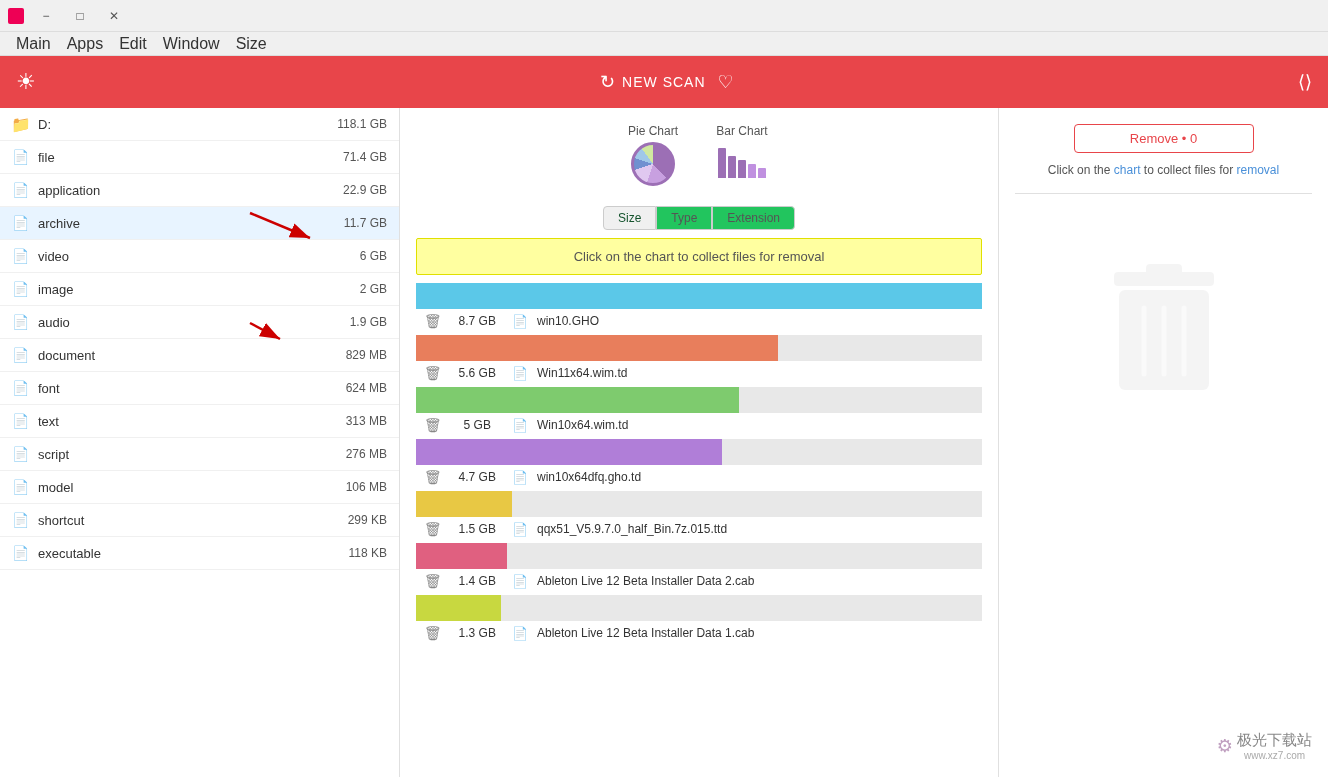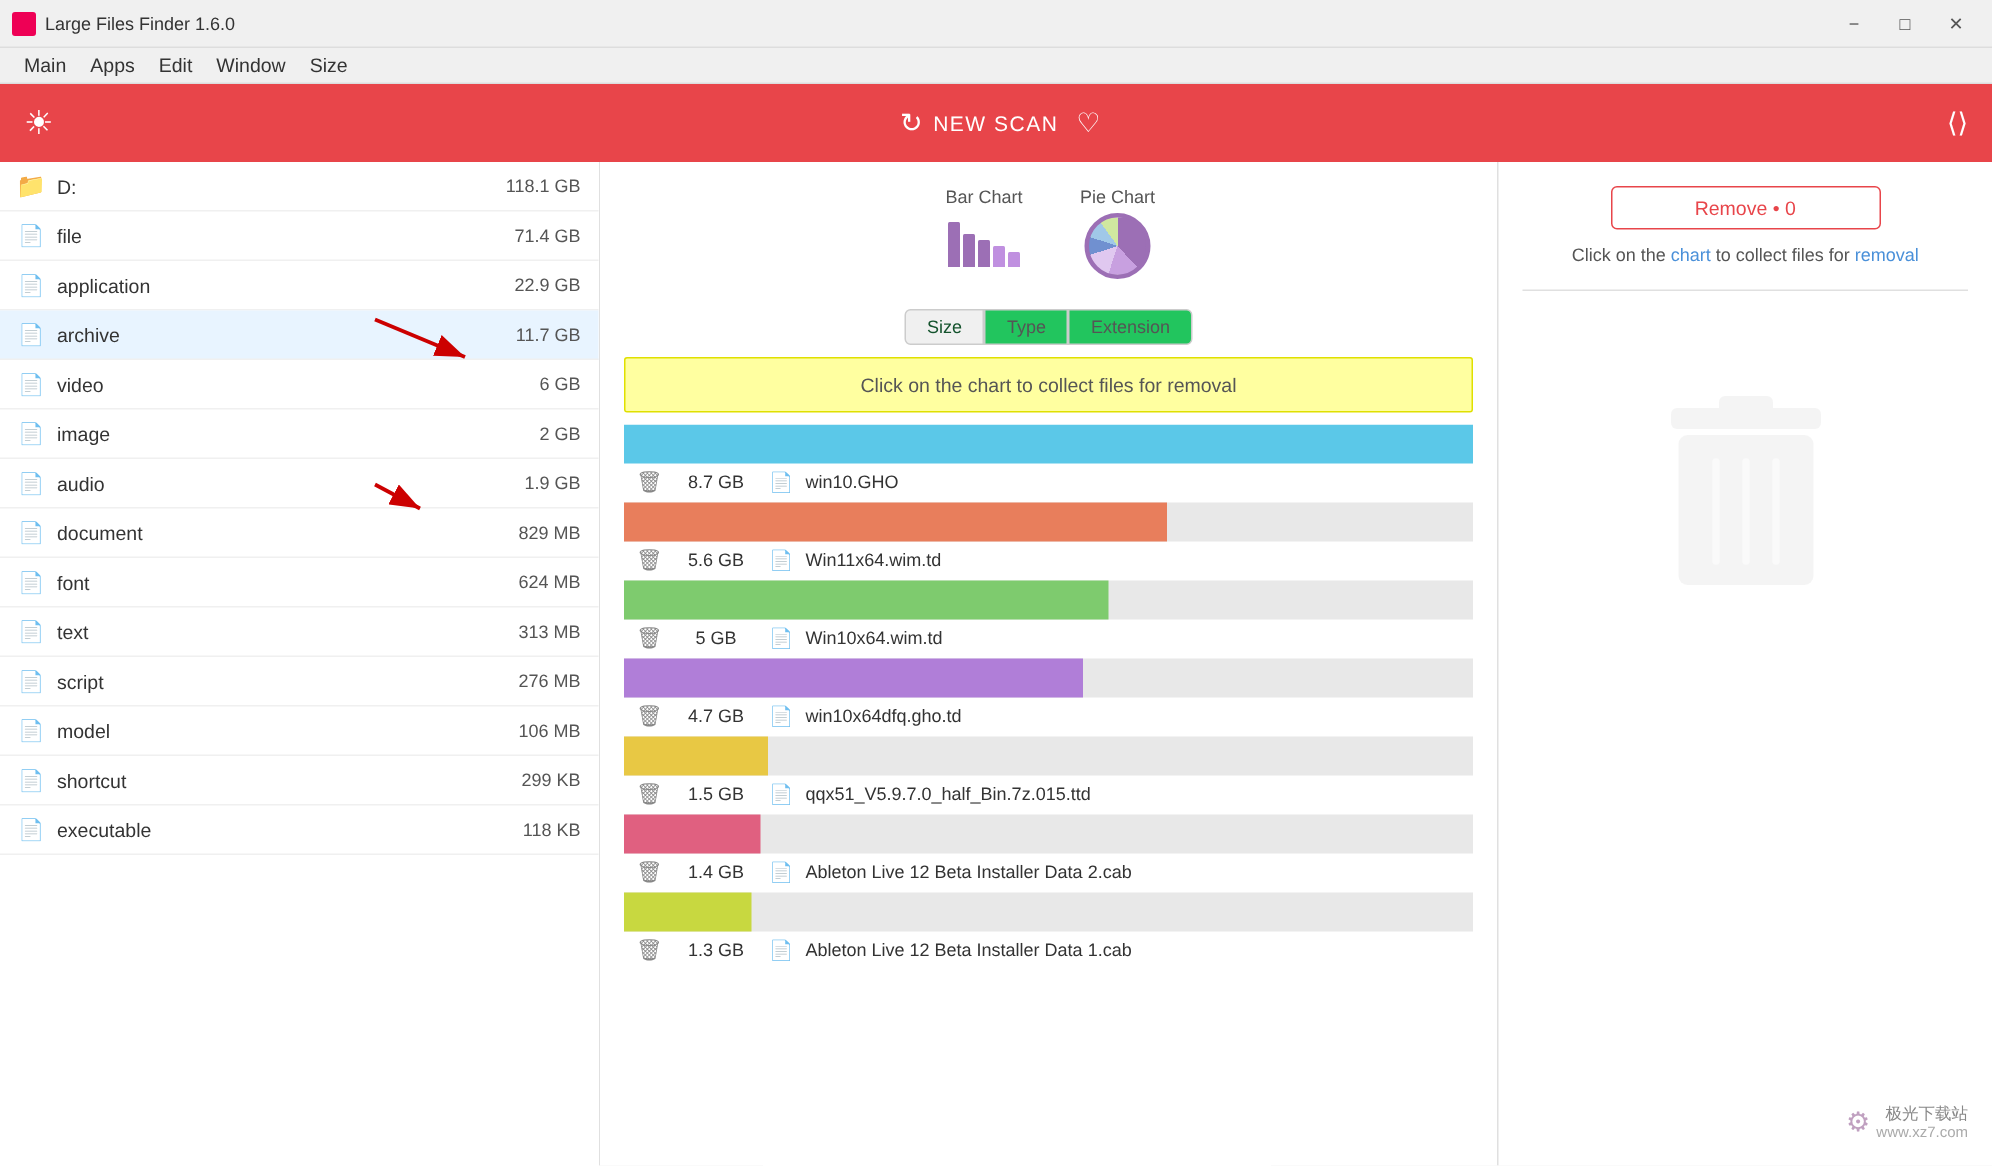--- a/index.html
+++ b/index.html
@@ -21,21 +21,21 @@
 
     
     .menu-bar {
       background: #f0f0f0;
       height: 24px;
       display: flex;
       align-items: center;
       padding: 0 8px;
       border-bottom: 1px solid #ddd;
     }
-    .menu-item { padding: 2px 8px; font-size: 13px; color: #333; cursor: pointer; }
+    .menu-item { padding: 2px 8px; font-size: 16px; color: #333; cursor: pointer; }
 
     
     .toolbar {
       background: #e8454a;
       height: 52px;
       display: flex;
       align-items: center;
       justify-content: space-between;
       padding: 0 16px;
     }
@@ -206,21 +206,20 @@
   </style>
 </head>
 <body>
 
 <div class="title-bar">
   <div class="title-bar-icon">
     <svg width="12" height="12" viewBox="0 0 12 12">
         <circle cx="6" cy="6" r="5" fill="#e05" stroke="none"></circle>
       </svg>
   </div>
-  <span class="title-bar-title">Large Files Finder 1.6.0</span>
   <div class="title-bar-controls">
     <button class="title-bar-btn">−</button>
     <button class="title-bar-btn">□</button>
     <button class="title-bar-btn close">✕</button>
   </div>
 </div>
 
 <div class="menu-bar">
   <span class="menu-item">Main</span>
   <span class="menu-item">Apps</span>
@@ -363,33 +362,33 @@
       <line x1="250" y1="105" x2="310" y2="130" stroke="#cc0000" stroke-width="2.5" marker-end="url(#arrowhead1)"></line>
 
       <line x1="250" y1="215" x2="280" y2="231" stroke="#cc0000" stroke-width="2.5" marker-end="url(#arrowhead2)"></line>
     </svg>
   </div>
 
   <div class="center-panel">
 
     <div class="chart-type-tabs">
       <div class="chart-tab">
+        <span class="chart-tab-label">Pie Chart</span>
+        <div style="width:44px;height:44px;border-radius:50%;background:conic-gradient(#9c6fb5 0% 38%, #c8a0e0 38% 55%, #e0c8f0 55% 70%, #7090d0 70% 80%, #a0c8e8 80% 90%, #d0e8a0 90% 100%);border:3px solid #9c6fb5;"></div>
+      </div>
+      <div class="chart-tab">
         <span class="chart-tab-label">Bar Chart</span>
         <div style="display:flex;gap:2px;align-items:flex-end;height:40px;padding:4px;">
           <div style="width:8px;height:30px;background:#9c6fb5;border-radius:1px 1px 0 0;"></div>
           <div style="width:8px;height:22px;background:#9c6fb5;border-radius:1px 1px 0 0;"></div>
           <div style="width:8px;height:18px;background:#9c6fb5;border-radius:1px 1px 0 0;"></div>
           <div style="width:8px;height:14px;background:#c090e0;border-radius:1px 1px 0 0;"></div>
           <div style="width:8px;height:10px;background:#c090e0;border-radius:1px 1px 0 0;"></div>
         </div>
       </div>
-      <div class="chart-tab">
-        <span class="chart-tab-label">Pie Chart</span>
-        <div style="width:44px;height:44px;border-radius:50%;background:conic-gradient(#9c6fb5 0% 38%, #c8a0e0 38% 55%, #e0c8f0 55% 70%, #7090d0 70% 80%, #a0c8e8 80% 90%, #d0e8a0 90% 100%);border:3px solid #9c6fb5;"></div>
-      </div>
     </div>
 
     <div class="data-tabs">
       <button class="data-tab active">Size</button>
       <button class="data-tab">Type</button>
       <button class="data-tab">Extension</button>
     </div>
 
     <div class="notice-bar">
       <span>Click on the chart to collect files for removal</span>
@@ -503,20 +502,20 @@
         <line x1="50" y1="58" x2="50" y2="124" stroke="#e0e0e0" stroke-width="5" stroke-linecap="round"></line>
         <line x1="70" y1="58" x2="70" y2="124" stroke="#e0e0e0" stroke-width="5" stroke-linecap="round"></line>
         <line x1="90" y1="58" x2="90" y2="124" stroke="#e0e0e0" stroke-width="5" stroke-linecap="round"></line>
       </svg>
     </div>
 
     <div style="position:absolute;bottom:16px;right:16px;text-align:right;">
       <div style="font-size:11px;color:#aaa;display:flex;align-items:center;gap:4px;">
         <span style="font-size:18px;color:#c0a0c0;">⚙</span>
         <div>
-          <div style="font-size:11px;color:#888;">极光下载站</div>
+          <div style="font-size:15px;color:#888;">极光下载站</div>
           <div style="font-size:10px;color:#aaa;text-align:center;">www.xz7.com</div>
         </div>
       </div>
     </div>
   </div>
 
 </div>
 
 </body></html>

